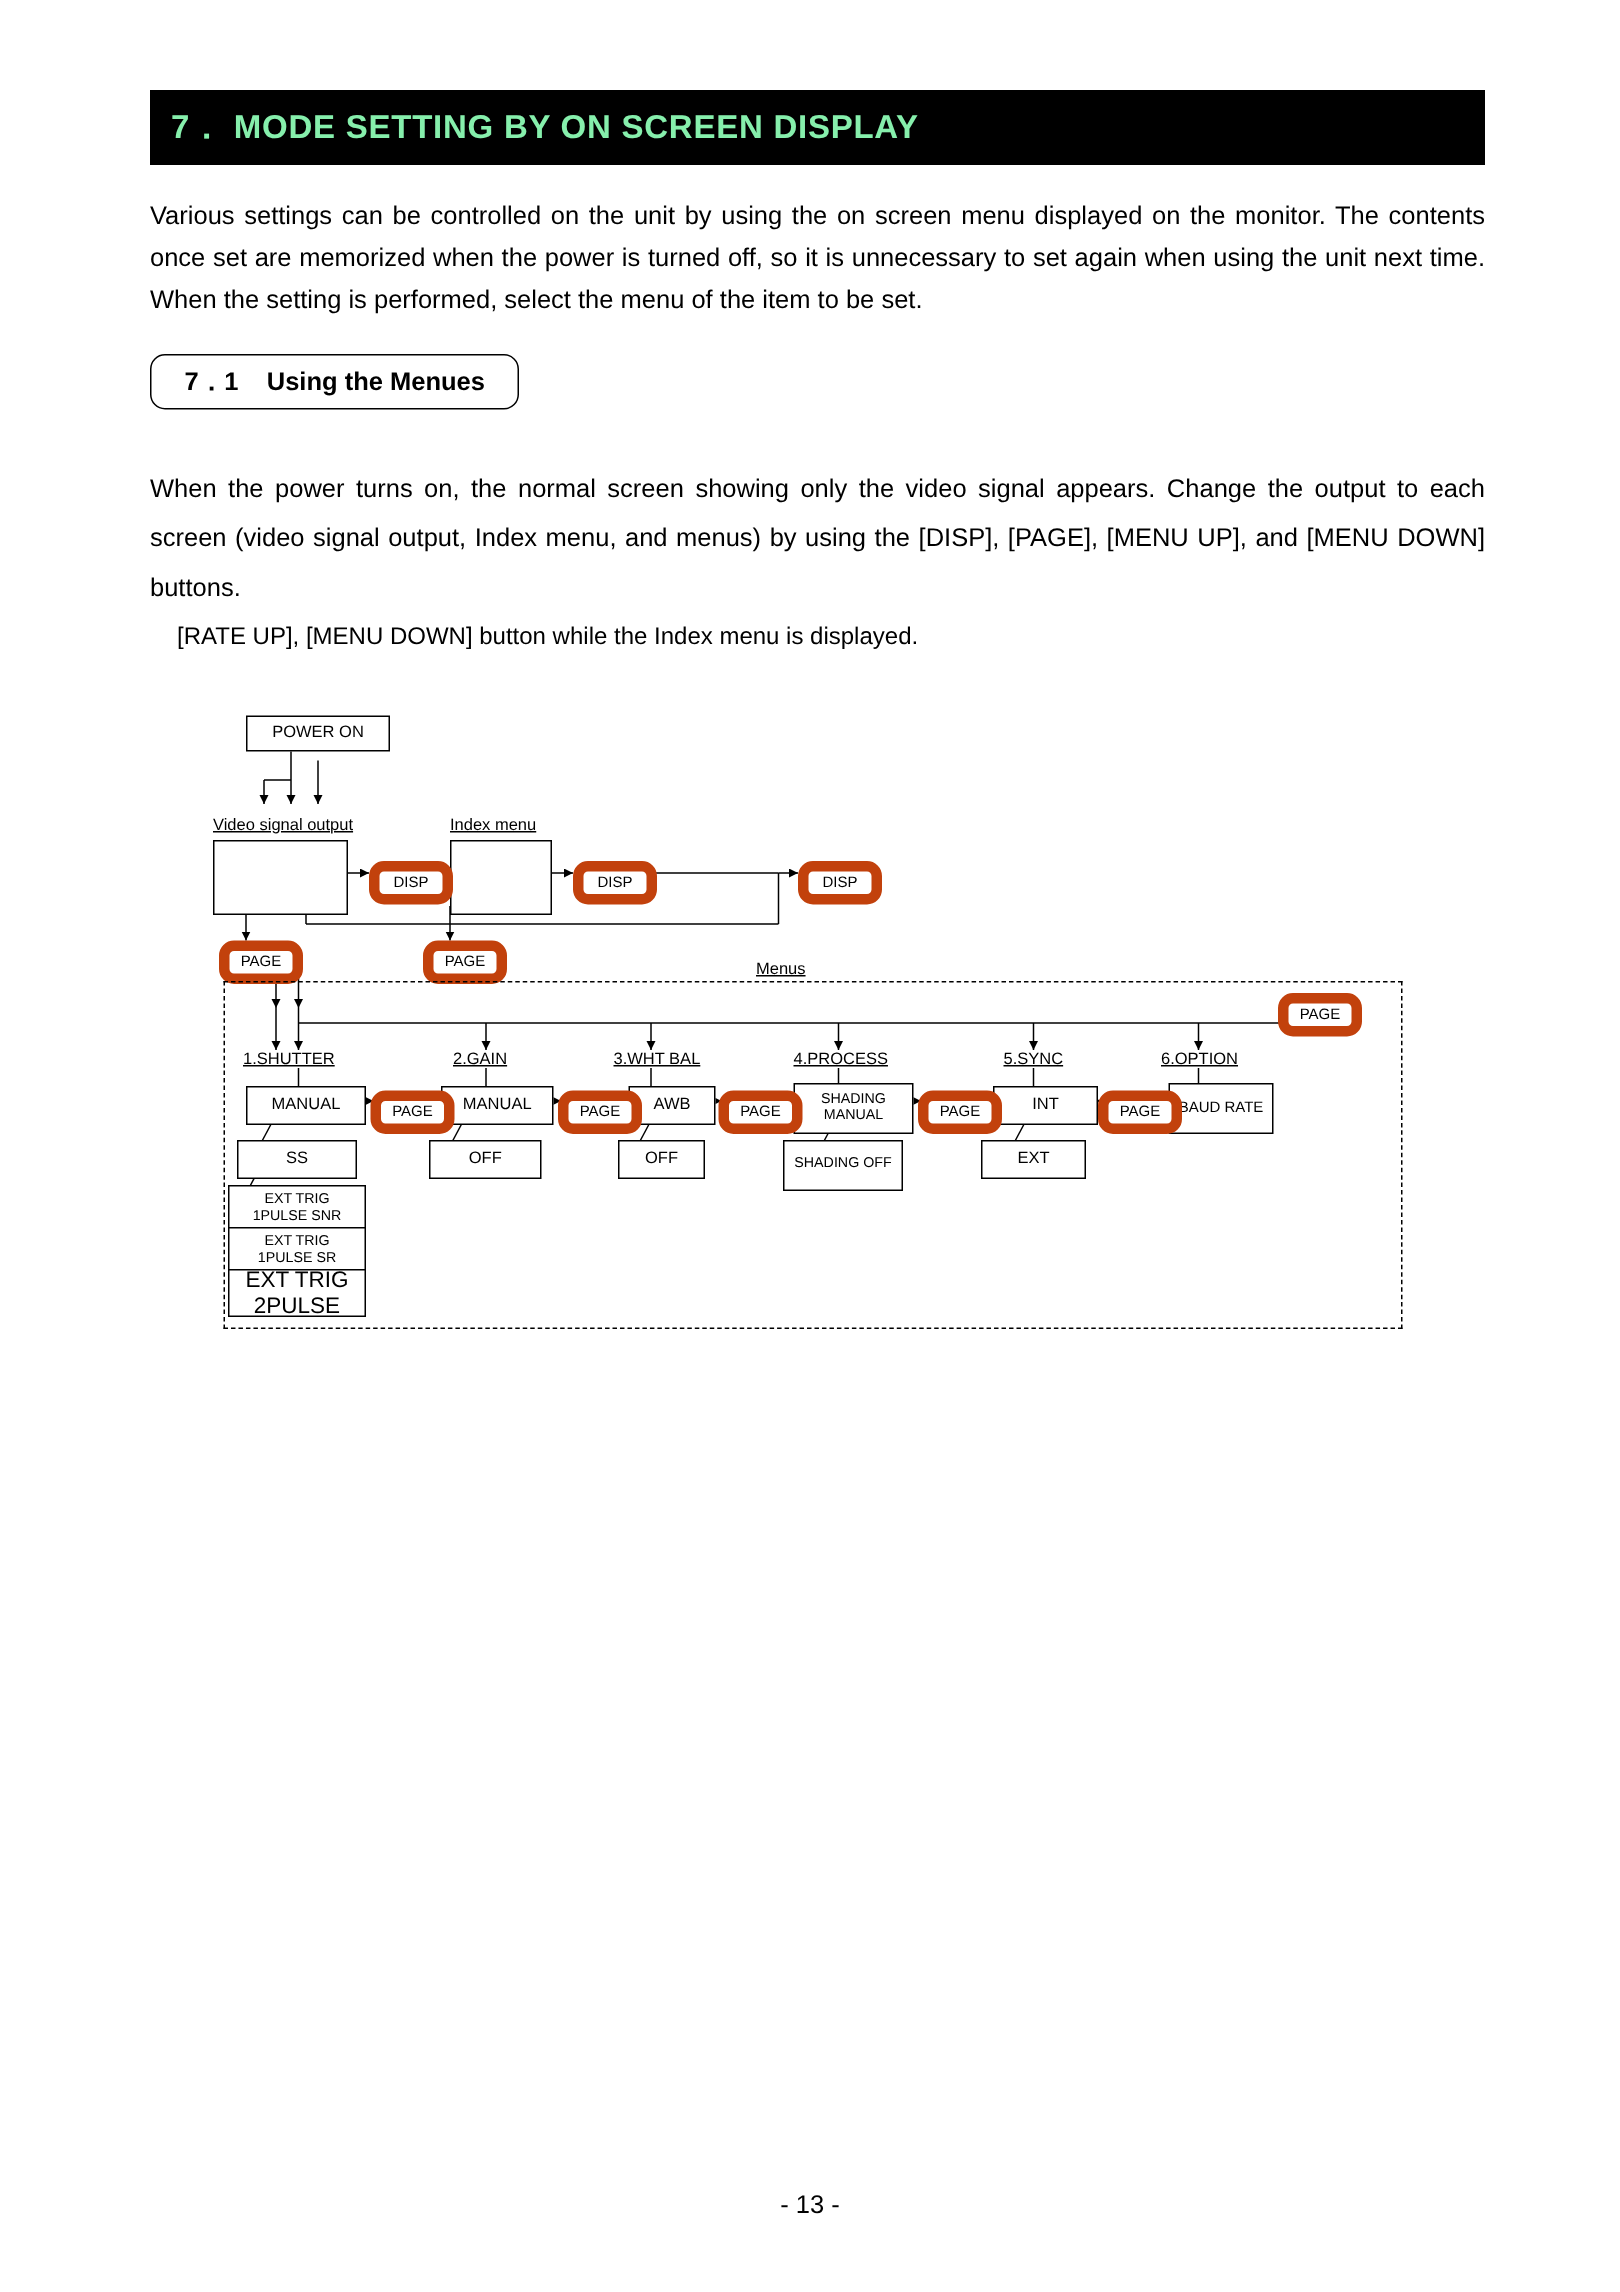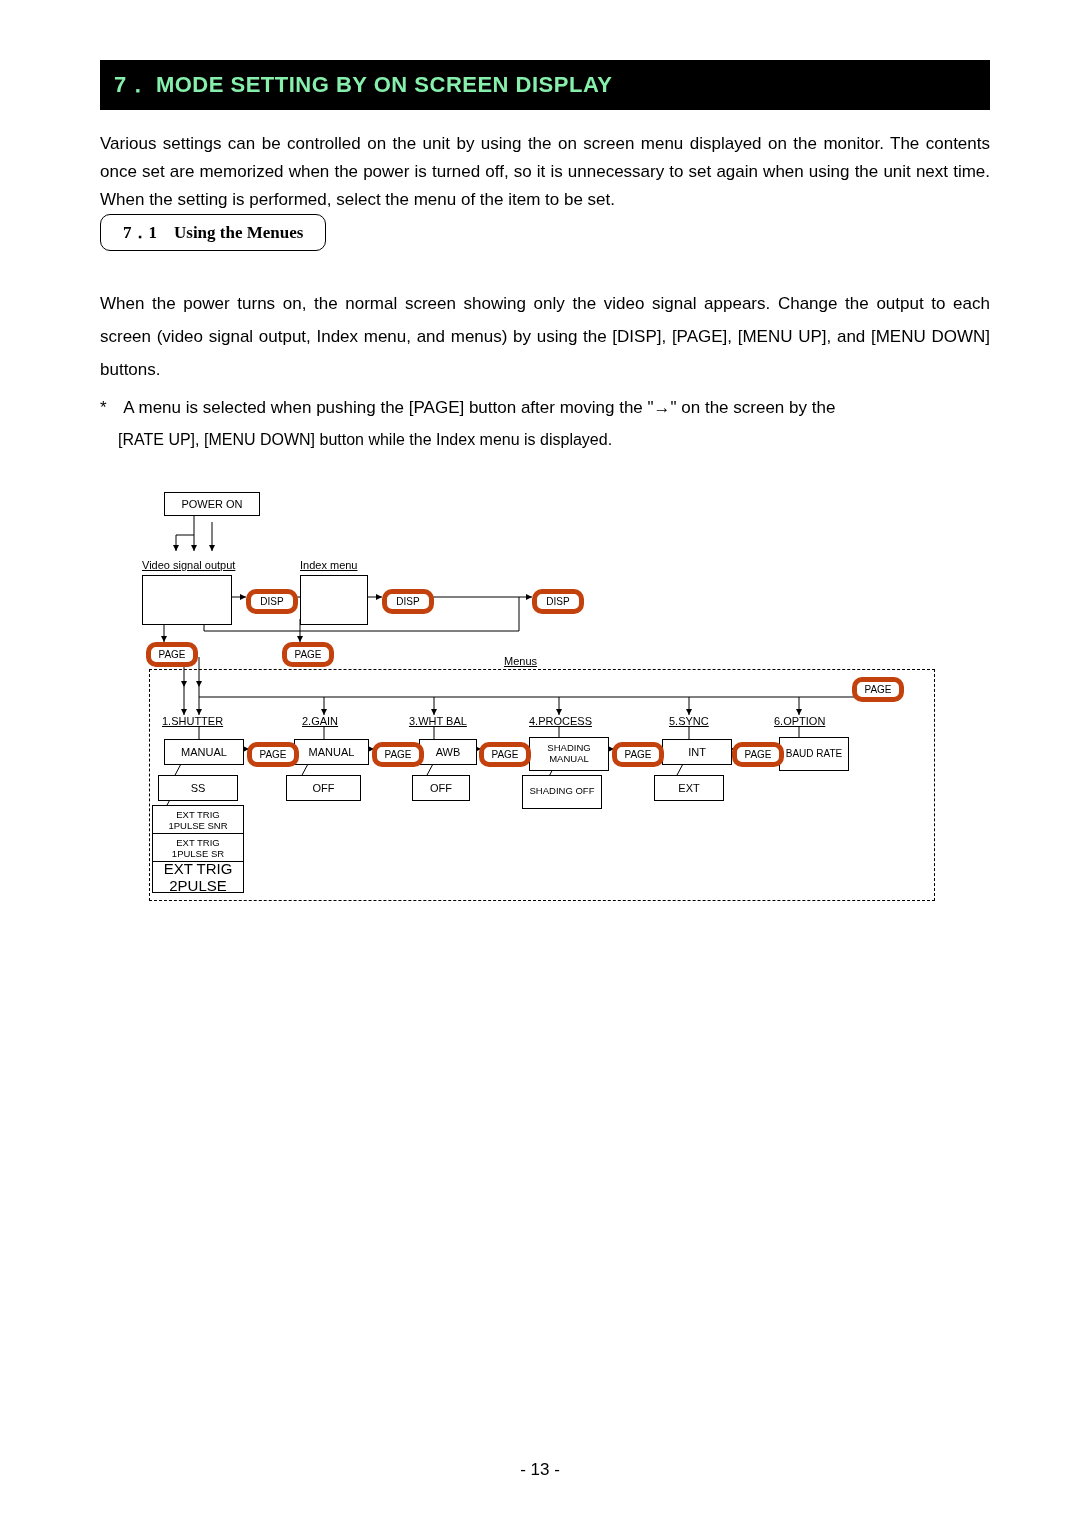--- a/index.html
+++ b/index.html
@@ -27,22 +27,22 @@
     margin-top: 20px;
     font-size: 17px;
     line-height: 1.65;
     text-align: justify;
   }
   .sub-box {
     display: inline-block;
     border: 1.5px solid #000;
     border-radius: 10px;
     padding: 6px 22px;
-    font-size: 17px;
-    font-family: Liberation Serif, serif;
+    margin-top: 22px;
+    font-size: 17px;
   }
   .body-text {
     margin-top: 36px;
     font-size: 17px;
     line-height: 1.95;
     text-align: justify;
   }
   .note {
     margin-top: 4px;
     font-size: 17px;
@@ -87,21 +87,21 @@
     align-items: center;
     justify-content: center;
   }
   .lbl {
     position: absolute;
     font-size: 11px;
   }
   .und { text-decoration: underline; }
   .pill {
     position: absolute;
-    border: 5px solid #c2410c;
+    border: 7px solid #c2410c;
     border-radius: 10px;
     background: #fff;
     padding: 2px 6px;
     font-size: 10px;
     text-align: center;
     min-width: 30px;
   }
   .menus-box {
     position: absolute;
     border: 1px dashed #000;
@@ -143,24 +143,21 @@
   <div class="sub-box">
     <b>
       <span>7．1</span>
       &nbsp;&nbsp;
       <span>Using the Menues</span>
     </b>
   </div>
 
   <div class="body-text">When the power turns on, the normal screen showing only the video signal appears. Change the output to each screen (video signal output, Index menu, and menus) by using the [DISP], [PAGE], [MENU UP], and [MENU DOWN] buttons.</div>
 
-  <div class="note">
-    <span>*</span>
-    <span class="hang"></span><span id="noteline">A menu is selected when pushing the [PAGE] button after moving the "→" on the screen by the</span>
-  </div><div class="note-indent">[RATE UP], [MENU DOWN] button while the Index menu is displayed.</div>
+  <div class="note-indent">[RATE UP], [MENU DOWN] button while the Index menu is displayed.</div>
 
   
   <div class="diagram">
 
     <svg>
       <defs>
         <marker id="ah" markerWidth="8" markerHeight="8" refX="6" refY="3" orient="auto">
           <path class="arrow" d="M0,0 L6,3 L0,6 Z"></path>
         </marker>
       </defs>

